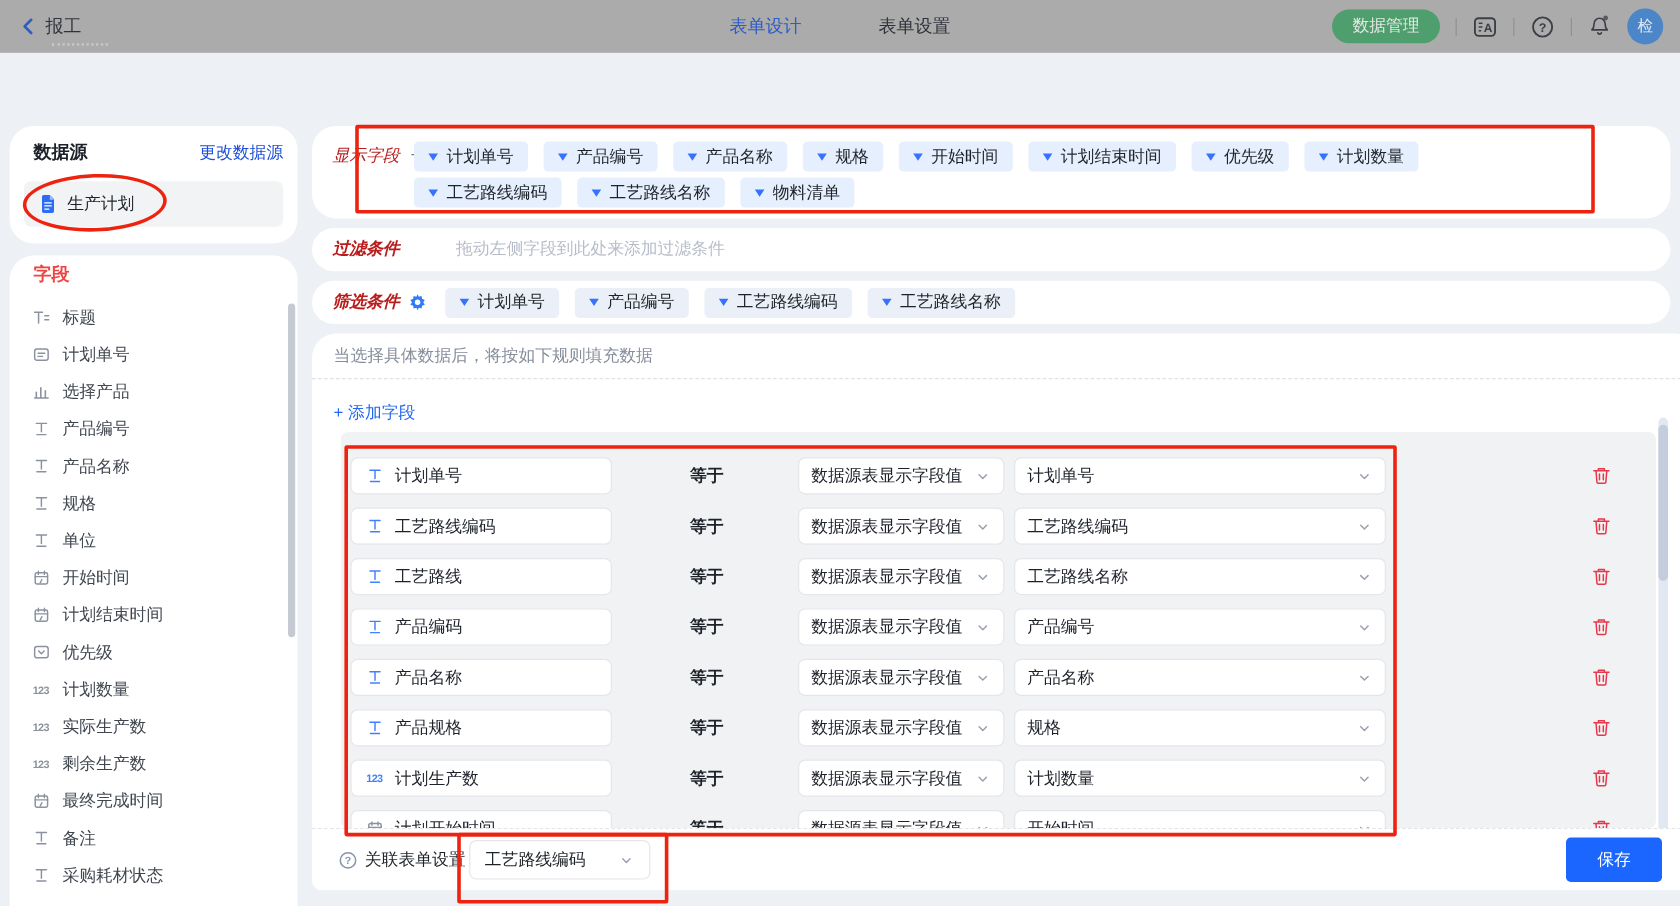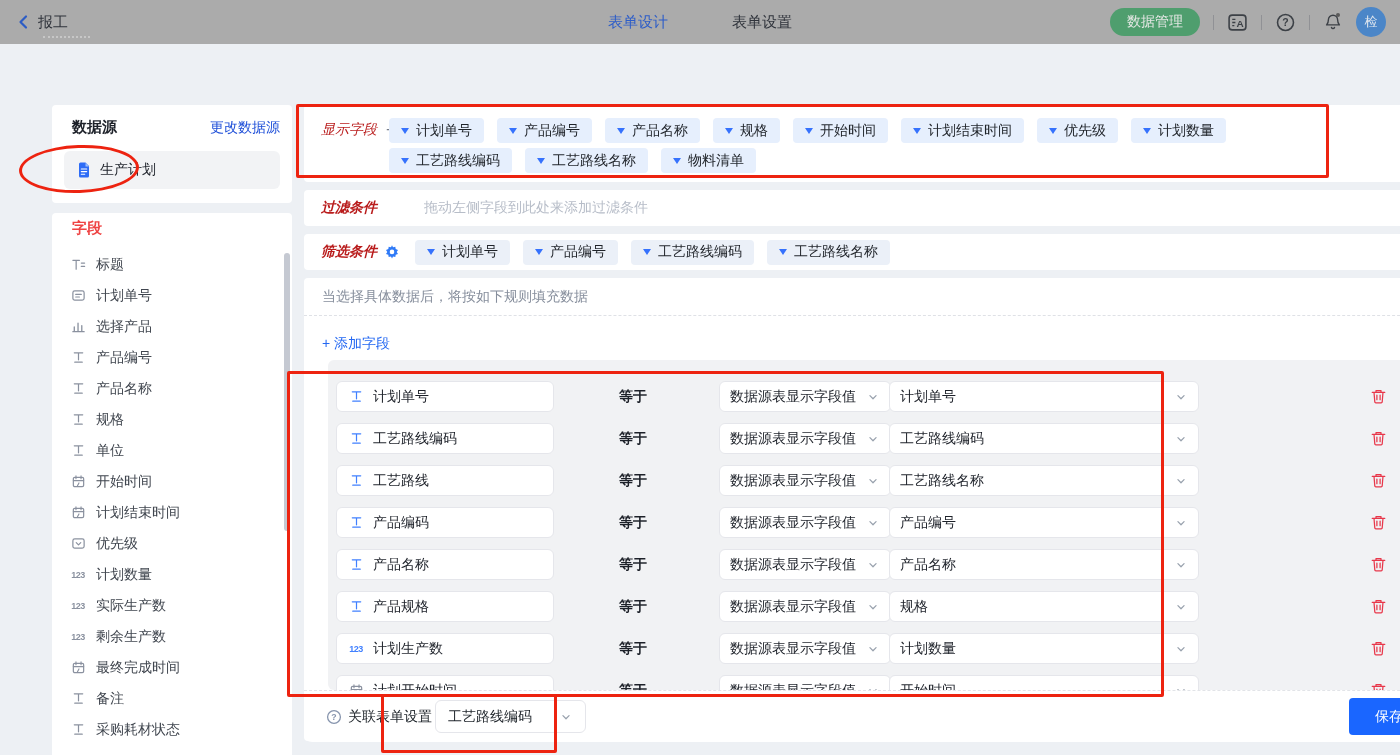--- a/index.html
+++ b/index.html
@@ -21,21 +21,21 @@
   .tb-bell-dot{position:absolute;top:1px;right:3px;width:4px;height:4px;border-radius:50%;background:#5a5a5a;}
   .tb-avatar{width:30px;height:30px;border-radius:50%;background:#4b86c8;color:#dfe6ee;font-size:13px;
              display:flex;align-items:center;justify-content:center;cursor:pointer;}
   
   .modal-header{position:absolute;left:0;top:44px;width:1400px;height:53px;background:#ffffff;}
   .modal-title{position:absolute;left:0;right:0;top:0;height:53px;display:flex;align-items:center;justify-content:center;
                font-size:17px;font-weight:600;color:#1d2129;}
   .modal-close{position:absolute;right:22px;top:15px;width:24px;height:24px;display:flex;align-items:center;justify-content:center;
                font-size:17px;color:#4e5969;cursor:pointer;}
   
-  .card{position:absolute;background:#fff;border-radius:4px;margin-left:44px;}
+  .card{position:absolute;background:#fff;border-radius:20px;}
   
   #card-datasource{left:8px;top:105px;width:240px;height:98px;}
   .ds-head{position:absolute;left:20px;right:12px;top:13px;display:flex;justify-content:space-between;align-items:center;}
   .ds-title{font-size:15px;font-weight:700;color:#1d2129;}
   .ds-change{font-size:14px;color:#1d4ed8;cursor:pointer;}
   .ds-item{position:absolute;left:12px;right:12px;top:46px;height:38px;background:#f2f3f5;border-radius:6px;
            display:flex;align-items:center;gap:8px;padding:0 12px;box-sizing:border-box;font-size:14px;color:#1d2129;cursor:pointer;}
   
   #card-fields{left:8px;top:213px;width:240px;height:562px;}
   .fields-title{position:absolute;left:20px;top:6px;font-size:15px;font-weight:700;color:#ef4444;}
@@ -72,21 +72,21 @@
   .rules-panel{position:absolute;left:24px;top:82px;width:1096px;height:330px;background:#f1f2f4;border-radius:6px;
                overflow:hidden;box-sizing:border-box;padding-top:21px;}
   .rule-row{position:relative;height:31px;margin:0 0 11px 8px;}
   .rule-target{position:absolute;left:0;top:0;width:218px;height:31px;background:#fff;border:1px solid #e5e6eb;border-radius:6px;
                display:flex;align-items:center;gap:9px;padding:0 11px;box-sizing:border-box;font-size:14px;color:#1d2129;cursor:text;}
   .rt-icon{width:16px;height:16px;color:#4080ff;display:flex;align-items:center;justify-content:center;flex:none;}
   .rt-icon.gray{color:#8a919f;}
   .rule-op{position:absolute;left:283px;top:0;height:31px;display:flex;align-items:center;font-size:14px;font-weight:700;color:#1d2129;}
   .rule-dd{position:absolute;top:0;height:31px;background:#fff;border:1px solid #e5e6eb;border-radius:6px;cursor:pointer;
            display:flex;align-items:center;justify-content:space-between;padding:0 10px;box-sizing:border-box;font-size:14px;color:#1d2129;}
-  .dd-source{left:383px;width:172px;}
+  .dd-source{left:373px;width:172px;}
   .dd-value{left:553px;width:310px;}
   .rule-trash{position:absolute;left:1034px;top:7px;width:17px;height:17px;color:#e8374a;cursor:pointer;}
   .rules-scroll-track{position:absolute;left:1122px;top:70px;width:8px;height:352px;background:#e2e8f2;border-radius:4px;cursor:pointer;}
   .rules-scroll-thumb{position:absolute;left:0;top:6px;width:8px;height:130px;background:#c3cddd;border-radius:4px;}
   
   .rules-footer{position:absolute;left:0;right:0;top:412px;height:51px;background:#fff;border-top:1px dashed #e2e4e8;
                 border-radius:0 0 8px 8px;display:flex;align-items:center;}
   .help-circle{margin-left:22px;width:16px;height:16px;color:#8694ad;display:flex;align-items:center;flex:none;}
   .trigger-label{margin-left:6px;font-size:14px;color:#1d2329;}
   .trigger-dd{position:absolute;left:131px;top:9px;width:151px;height:33px;background:#fff;border:1px solid #e5e6eb;border-radius:6px;

